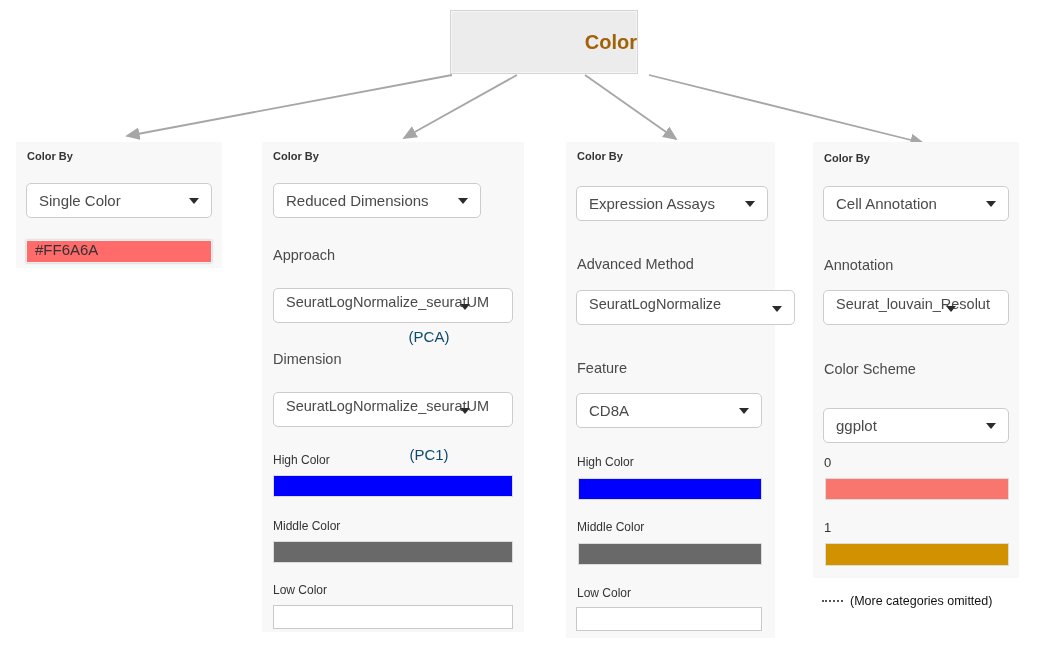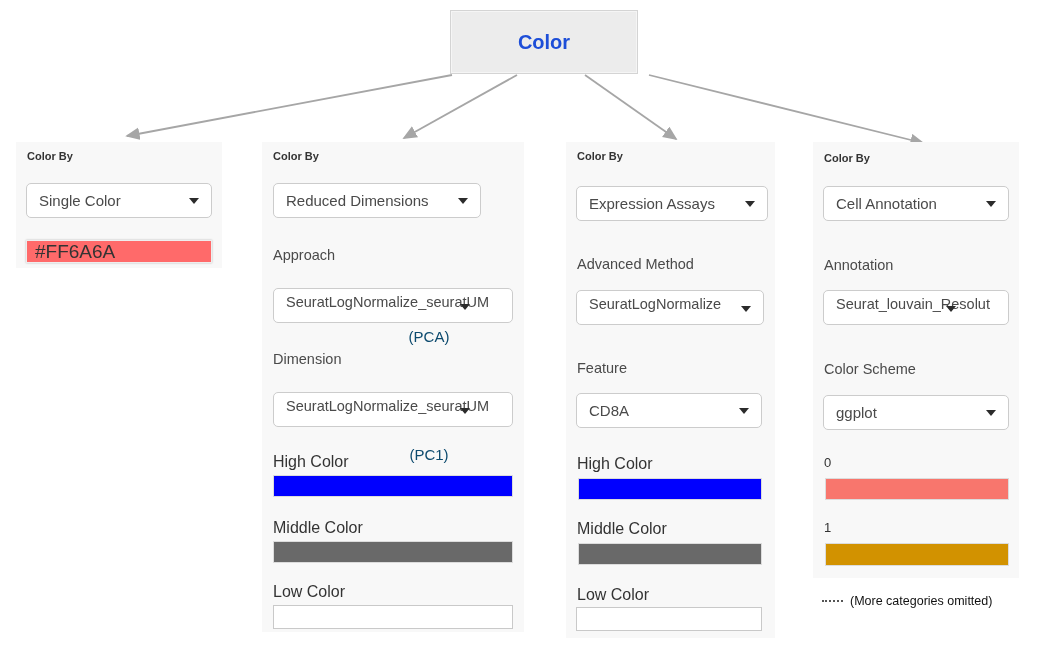--- a/index.html
+++ b/index.html
@@ -2,47 +2,47 @@
 <html><head>
 <meta charset="utf-8">
 <style>
   html,body{margin:0;padding:0;background:#ffffff;}
   .stage{position:relative;width:1041px;height:649px;background:#ffffff;
          font-family:"Liberation Sans", sans-serif;overflow:hidden;}
 
   
   .root-box{position:absolute;left:450px;top:10px;width:186px;height:62px;
             background:#ececec;border:1px solid #d4d4d4;
-            display:flex;align-items:center;justify-content:center;
-            font-size:20px;font-weight:700;color:#1d4ed8;box-shadow:0 0 0 1px #f5f5f5 inset;}
+            display:flex;align-items:center;justify-content:flex-end;
+            font-size:20px;font-weight:700;color:#a16207;box-shadow:0 0 0 1px #f5f5f5 inset;}
 
   .arrows{position:absolute;left:0;top:0;pointer-events:none;}
 
   
   .panel{position:absolute;background:#f8f8f8;}
   .hd{position:absolute;left:11px;top:8px;font-size:11px;font-weight:700;color:#333;}
   .lbl{position:absolute;left:11px;font-size:14.5px;color:#4a4a4a;}
-  .sm{position:absolute;left:11px;font-size:16px;color:#333;}
+  .sm{position:absolute;left:11px;font-size:12px;color:#333;}
 
   .select{position:absolute;height:35px;background:#fff;border:1px solid #ccc;border-radius:5px;
           box-sizing:border-box;display:flex;align-items:center;justify-content:space-between;
           padding:0 12px;font-size:15px;color:#4a4a4a;cursor:pointer;}
   .caret{width:0;height:0;border-left:5px solid transparent;border-right:5px solid transparent;
          border-top:6px solid #2b2b2b;flex:0 0 auto;margin-left:6px;}
 
   .inputbox{position:absolute;height:35px;background:#fff;border:1px solid #ccc;border-radius:5px;
             box-sizing:border-box;display:flex;align-items:center;
             padding:0 0 8px 12px;font-size:14.5px;color:#4a4a4a;overflow:hidden;}
   .inputbox .val{white-space:nowrap;overflow:hidden;flex:1;}
   .inputbox .caret{position:absolute;top:15px;margin:0;}
 
   .note{position:absolute;font-size:15px;color:#0c4a6e;text-align:center;}
 
   .swatch{position:absolute;height:23px;border:1px solid #eee;box-sizing:border-box;
-          display:flex;padding-left:8px;font-size:19px;color:#333;
+          display:flex;padding-left:8px;font-size:15px;color:#333;
           box-shadow:0 0 2px rgba(0,0,0,.25);cursor:pointer;}
   .bar{position:absolute;height:22px;border:1px solid #dcdcdc;box-sizing:border-box;cursor:pointer;}
   .lowinput{position:absolute;height:24px;background:#fff;border:1px solid #c9c9c9;
             box-sizing:border-box;cursor:text;}
 
   .footnote{position:absolute;left:822px;top:594px;font-size:12.5px;color:#111;
             display:flex;align-items:center;}
   .dots{display:inline-block;width:21px;height:0;border-top:2px dotted #555;margin-right:7px;}
 </style>
 </head>
@@ -109,21 +109,21 @@
   </div>
 
   <div class="panel" style="left:566px;top:142px;width:209px;height:496px;">
     <div class="hd">Color By</div>
     <div class="select" style="left:10px;top:44px;width:192px;">
       <span>Expression Assays</span>
       <span class="caret"></span>
     </div>
 
     <div class="lbl" style="top:114px;">Advanced Method</div>
-    <div class="inputbox" style="left:10px;top:148px;width:188px;">
+    <div class="inputbox" style="left:10px;top:148px;width:219px;">
       <span class="val">SeuratLogNormalize</span>
       <span class="caret" style="right:12px;"></span>
     </div>
 
     <div class="lbl" style="top:218px;">Feature</div>
     <div class="select" style="left:10px;top:251px;width:186px;">
       <span>CD8A</span>
       <span class="caret"></span>
     </div>
 
@@ -144,21 +144,21 @@
       <span class="caret"></span>
     </div>
 
     <div class="lbl" style="top:115px;">Annotation</div>
     <div class="inputbox" style="left:10px;top:148px;width:186px;">
       <span class="val">Seurat_louvain_Resolut</span>
       <span class="caret" style="right:52px;"></span>
     </div>
 
     <div class="lbl" style="top:219px;">Color Scheme</div>
-    <div class="select" style="left:10px;top:253px;width:186px;">
+    <div class="select" style="left:10px;top:266px;width:186px;">
       <span>ggplot</span>
       <span class="caret"></span>
     </div>
 
     <div class="sm" style="top:313px;font-size:13px;">0</div>
     <div class="bar" style="left: 12px; top: 336px; width: 184px; background: rgb(248, 118, 109);"></div>
 
     <div class="sm" style="top:378px;font-size:13px;">1</div>
     <div class="bar" style="left: 12px; top: 401px; width: 184px; height: 23px; background: rgb(210, 146, 0);"></div>
   </div>

